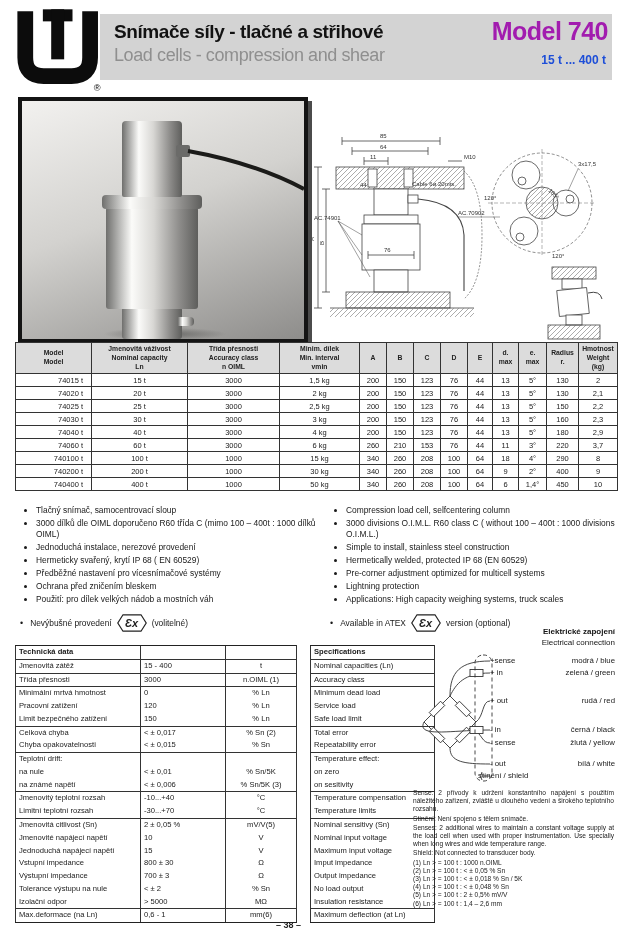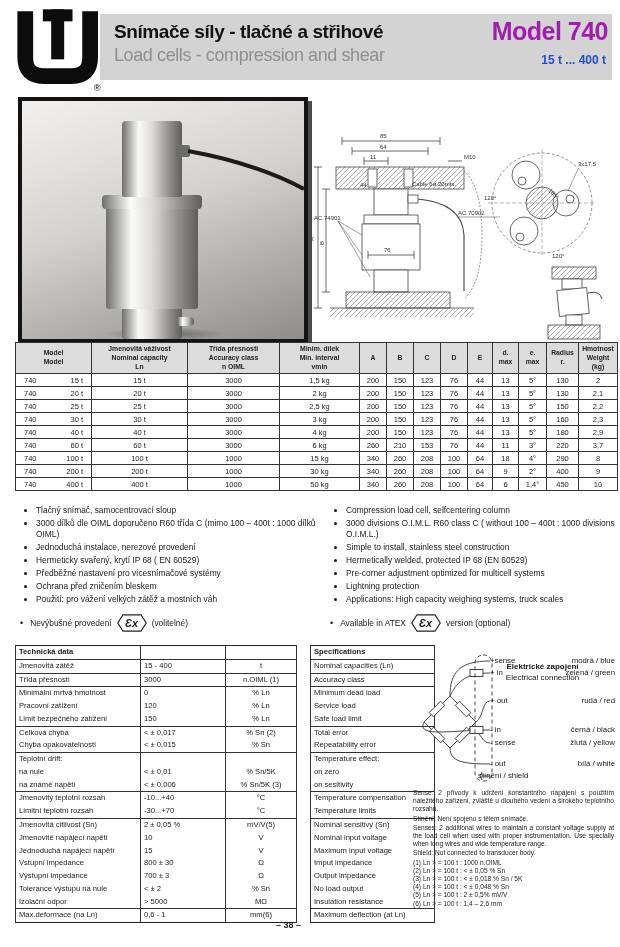--- a/index.html
+++ b/index.html
@@ -29,42 +29,42 @@
   .cablesvg{position:absolute;left:0;top:0;}
   
   .drawings{position:absolute;left:312px;top:95px;}
   .drawings text{font-family:"Liberation Sans",sans-serif;font-size:6px;fill:#333;}
   
   table{border-collapse:collapse;}
   .dimtab{position:absolute;left:15px;top:342px;width:590px;table-layout:fixed;}
   .dimtab th{background:#dcdcdc;font-size:6.8px;font-weight:bold;border:1px solid #333;padding:2px 1px;line-height:1.3;color:#222;}
   .dimtab td{font-size:7.5px;text-align:center;border:1px solid #333;padding:1.5px 2px;color:#1a1a1a;}
   .dimtab{border:1.5px solid #222;}
-  .mcell{display:flex;justify-content:space-between;padding:0 6px;}
+  .mcell{display:flex;justify-content:flex-end;padding:0 6px;}
   
   .feat{position:absolute;width:292px;margin:0;padding:0 0 0 16px;}
   .feat li{font-size:8.4px;line-height:11.4px;margin:0 0 1.5px 0;color:#1a1a1a;}
   .fcz{left:20px;top:505px;}
   .fen{left:330px;top:505px;}
   .atex{position:absolute;top:614px;display:flex;align-items:center;gap:5px;font-size:8.4px;color:#1a1a1a;}
   .atex .bdot{font-size:9px;margin-right:2px;}
   
   .spectab{position:absolute;left:15px;top:645px;width:390px;table-layout:fixed;}
   .spectab th,.spectab td{font-size:7.6px;line-height:1.15;padding:1.2px 3px;height:10.4px;color:#1a1a1a;
                           overflow:hidden;white-space:nowrap;}
   .spectab th{font-weight:bold;text-align:left;border-top:1.5px solid #222;}
   .c1{width:118px;text-align:left;border-left:1px solid #333;}
   .c2{width:78px;border-left:1px solid #333;}
   .c3{width:64px;text-align:center;border-left:1px solid #333;border-right:1px solid #333;}
   .sp{width:7px;border:none !important;}
   .c4{width:117px;text-align:left;border-left:1px solid #333;border-right:1px solid #333;}
   tr.sep td:not(.sp){border-top:1px solid #333;}
   .spectab tr:last-child td:not(.sp){border-bottom:1.2px solid #222;}
   
-  .eltitle{position:absolute;left:470px;top:626px;width:145px;text-align:center;font-size:8px;line-height:11px;color:#151515;margin-top:35px;}
+  .eltitle{position:absolute;left:470px;top:626px;width:145px;text-align:right;font-size:8px;line-height:11px;color:#151515;}
   .eltitle .t1{font-weight:bold;}
   .wiring{position:absolute;left:412px;top:654px;width:203px;height:132px;}
   .wire{position:absolute;left:78px;width:125px;display:flex;justify-content:space-between;
         font-size:7.8px;color:#1a1a1a;}
   .wire:nth-of-type(1){top:2px}.wire:nth-of-type(2){top:14px}.wire:nth-of-type(3){top:42px}
   .wire:nth-of-type(4){top:71px}.wire:nth-of-type(5){top:84px}.wire:nth-of-type(6){top:105px}
   .wire:nth-of-type(7){top:117px;left:66px;}
   .notes{position:absolute;left:413px;top:789px;width:201px;font-size:6.6px;line-height:8.2px;color:#1a1a1a;}
   .notes p{margin:0 0 1px 0;text-align:justify;}
   .fnotes div{margin:0;line-height:8.2px;}
@@ -480,21 +480,21 @@
   </table>
 
   <ul class="feat fcz">
 
   <li>Tlačný snímač, samocentrovací sloup</li>
       <li>3000 dílků dle OIML doporučeno R60 třída C (mimo 100 – 400t : 1000 dílků OIML)</li>
       <li>Jednoduchá instalace, nerezové provedení</li>
       <li>Hermeticky svařený, krytí IP 68 ( EN 60529)</li>
       <li>Předběžné nastavení pro vícesnímačové systémy</li>
       <li>Ochrana před zničením bleskem</li>
-      <li>Použití: pro vážení velkých zátěž a mostních váh</li>
+      <li>Použití: pro dílek velkých nádob a mostních váh</li>
     </ul>
   <ul class="feat fen">
 
   <li>Compression load cell, selfcentering column</li>
       <li>3000 divisions O.I.M.L. R60 class C ( without 100 – 400t : 1000 divisions O.I.M.L.)</li>
       <li>Simple to install, stainless steel construction</li>
       <li>Hermetically welded, protected IP 68 (EN 60529)</li>
       <li>Pre-corner adjustment optimized for multicell systems</li>
       <li>Lightning protection</li>
       <li>Applications: High capacity weighing systems, truck scales</li>

